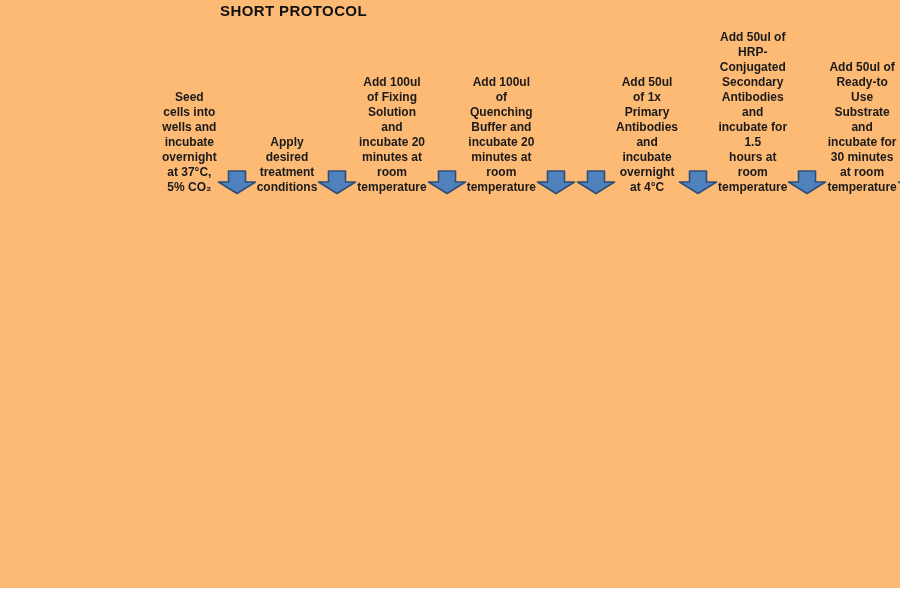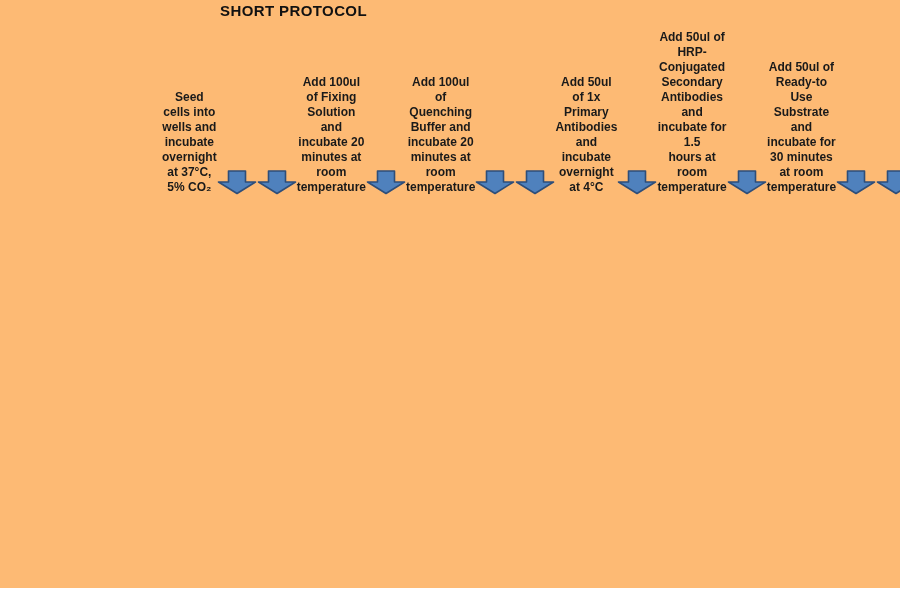--- a/index.html
+++ b/index.html
@@ -54,20 +54,21 @@
   <div class="title">SHORT PROTOCOL</div>
 
   <div class="flow">
 
     <div class="step">Seed cells into wells and incubate overnight at 37°C, 5% CO₂</div>
 
     <svg class="arrow" width="40" height="25" viewBox="0 0 40 25">
       <polygon points="11.5,1 28.5,1 28.5,12 38.5,12 20,23.5 1.5,12 11.5,12" stroke-width="1.6" stroke-linejoin="round" fill="#4f81bd" stroke="#2e4e79"></polygon>
     </svg>
 
+    <div class="step">Apply desired treatment conditions</div>
 
     <svg class="arrow" width="40" height="25" viewBox="0 0 40 25">
       <polygon points="11.5,1 28.5,1 28.5,12 38.5,12 20,23.5 1.5,12 11.5,12" stroke-width="1.6" stroke-linejoin="round" fill="#4f81bd" stroke="#2e4e79"></polygon>
     </svg>
 
     <div class="step">Add 100ul of Fixing Solution and incubate 20 minutes at room temperature</div>
 
     <svg class="arrow" width="40" height="25" viewBox="0 0 40 25">
       <polygon points="11.5,1 28.5,1 28.5,12 38.5,12 20,23.5 1.5,12 11.5,12" stroke-width="1.6" stroke-linejoin="round" fill="#4f81bd" stroke="#2e4e79"></polygon>
     </svg>

